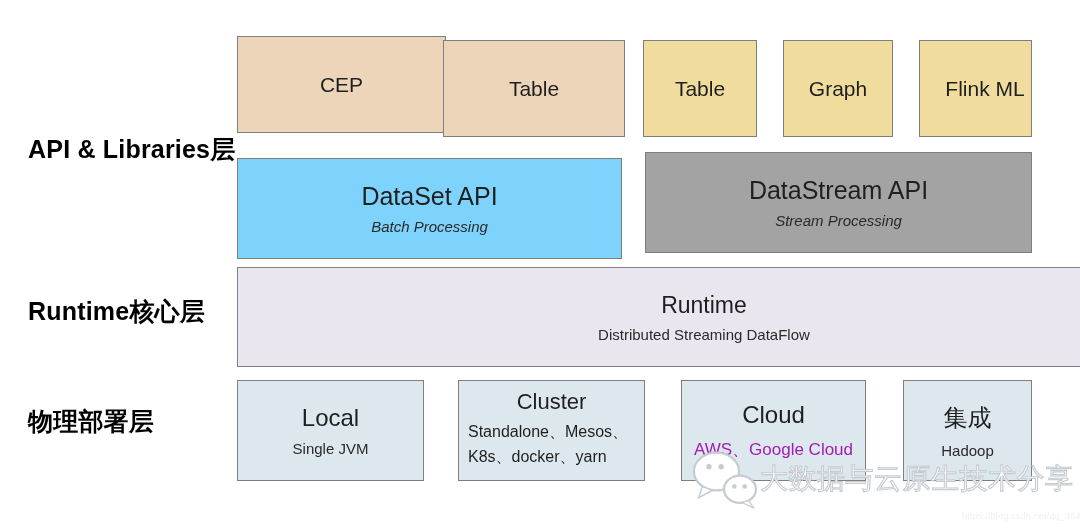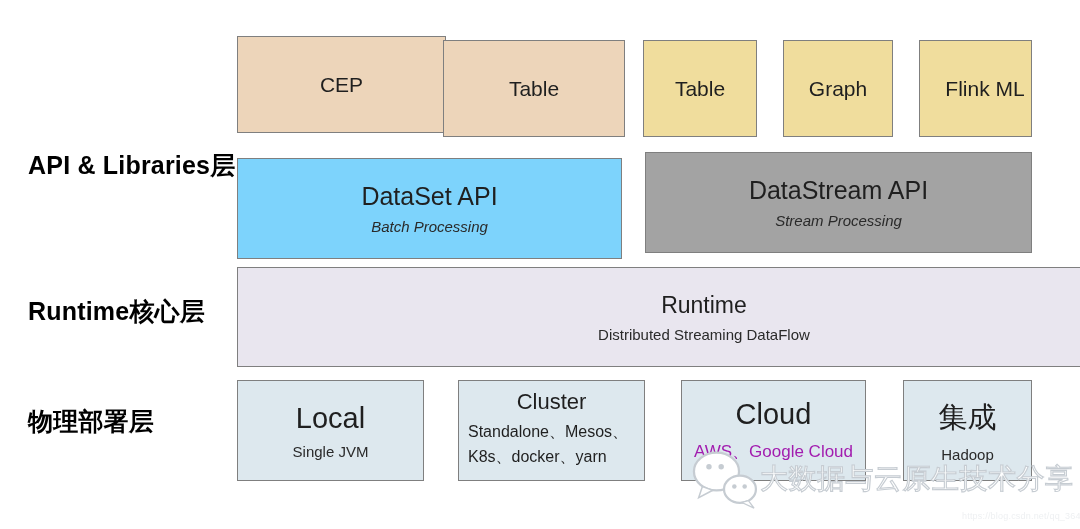--- a/index.html
+++ b/index.html
@@ -4,21 +4,21 @@
 <style>
   html,body{margin:0;padding:0;background:#ffffff;}
   #stage{
     position:relative;width:1080px;height:529px;background:#ffffff;overflow:hidden;
     font-family:"Liberation Sans","DejaVu Sans",sans-serif;color:#1f1f1f;
   }
   .layer-label{
     position:absolute;left:28px;font-weight:700;font-size:25px;color:#000;
     white-space:nowrap;letter-spacing:0.2px;
   }
-  #lbl-api{top:149px;}
+  #lbl-api{top:133px;}
   #lbl-runtime{top:295px;}
   #lbl-deploy{top:405px;}
 
   .box{
     position:absolute;border:1px solid #7f7f7f;box-sizing:border-box;
     display:flex;flex-direction:column;align-items:center;justify-content:center;
     text-align:center;
   }
   .peach{background:#edd5ba;}
   .peach-light{background:#7dd3fc;margin-top:6px;}
@@ -44,21 +44,21 @@
   
   #box-runtime    {left:237px;top:267px;width:934px;height:100px;}
   .rt-title{font-size:23px;}
   .rt-sub{font-size:15px;margin-top:7px;color:#2a2a2a;}
 
   
   #box-local      {left:237px;top:380px;width:187px;height:101px;}
   #box-cluster    {left:458px;top:380px;width:187px;height:101px;justify-content:flex-start;padding-top:8px;}
   #box-cloud      {left:681px;top:380px;width:185px;height:101px;}
   #box-integration{left:903px;top:380px;width:129px;height:101px;}
-  .dep-title{font-size:29px;}
+  .dep-title{font-size:24px;}
   .dep-sub{font-size:15px;margin-top:8px;color:#2a2a2a;}
   .cloud-sub{font-size:17px;margin-top:9px;color:#a21caf;}
   .cluster-title{font-size:22px;}
   .cluster-lines{width:100%;text-align:left;padding-left:9px;box-sizing:border-box;
     font-size:16px;line-height:25px;margin-top:4px;color:#1f1f1f;}
 
   
   #watermark{
     position:absolute;left:690px;top:448px;display:flex;align-items:center;
     z-index:6;pointer-events:none;

